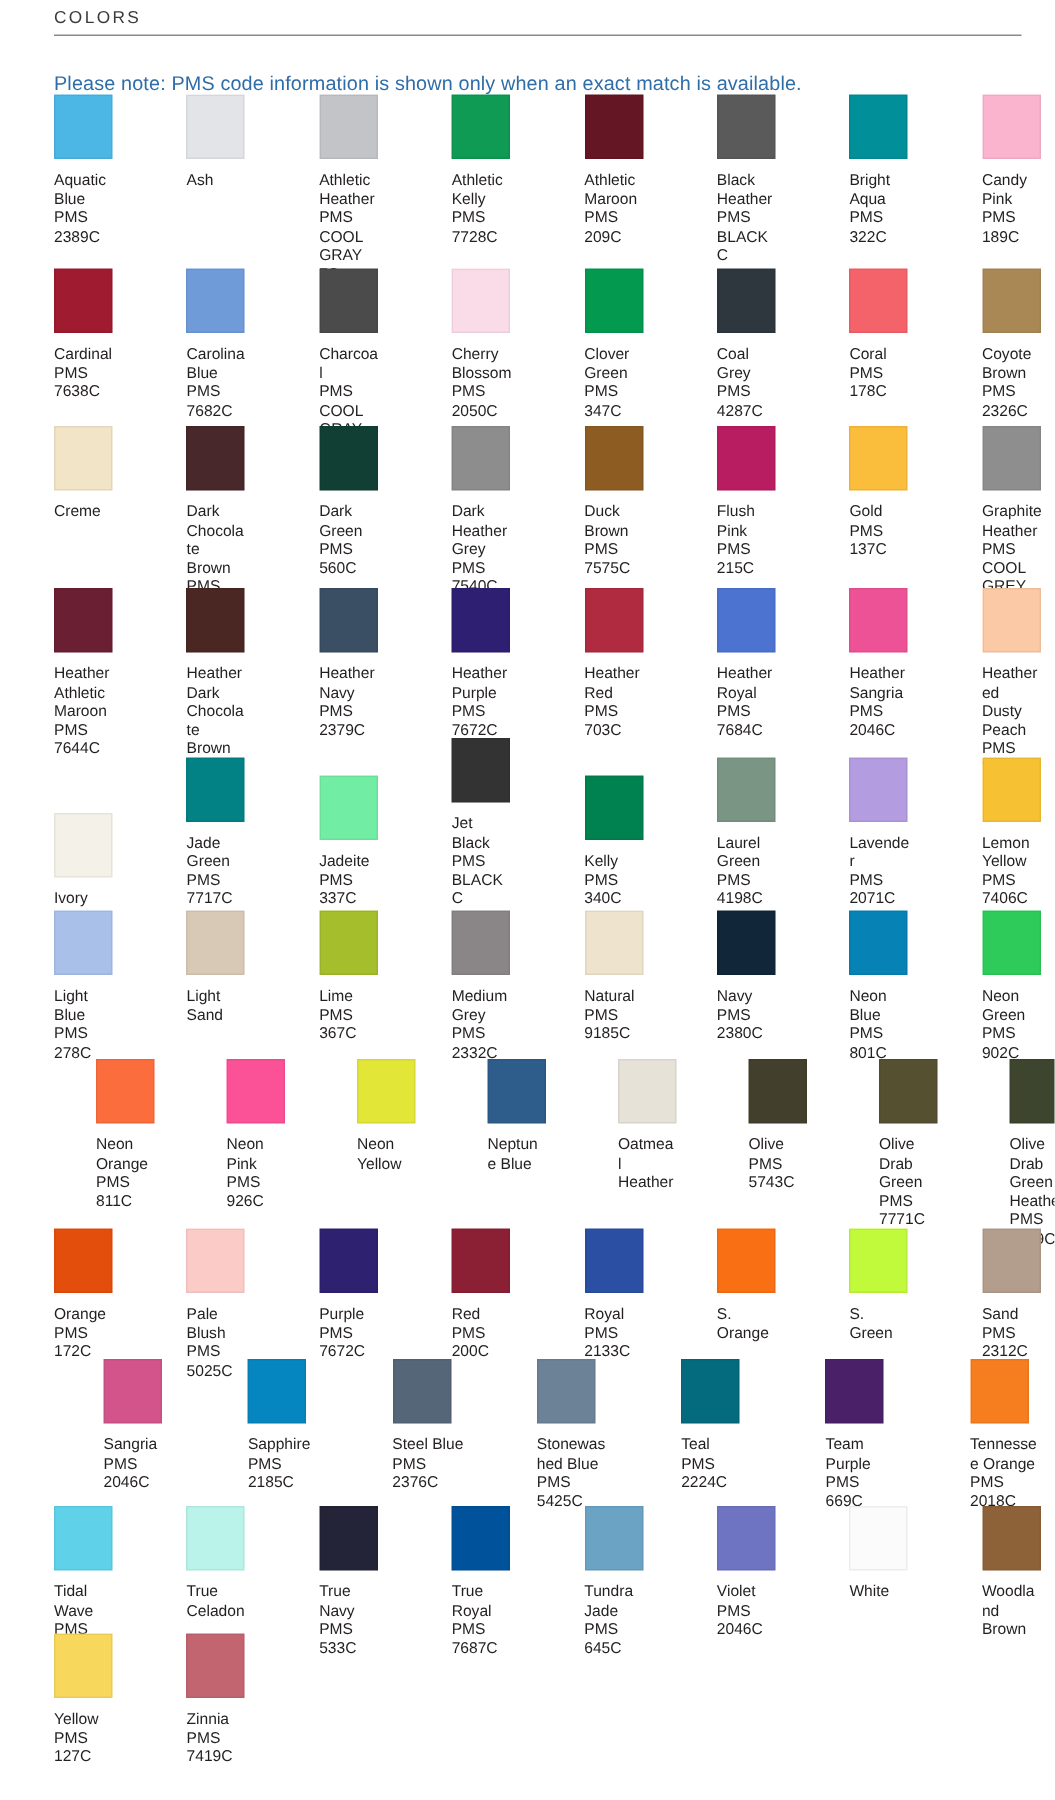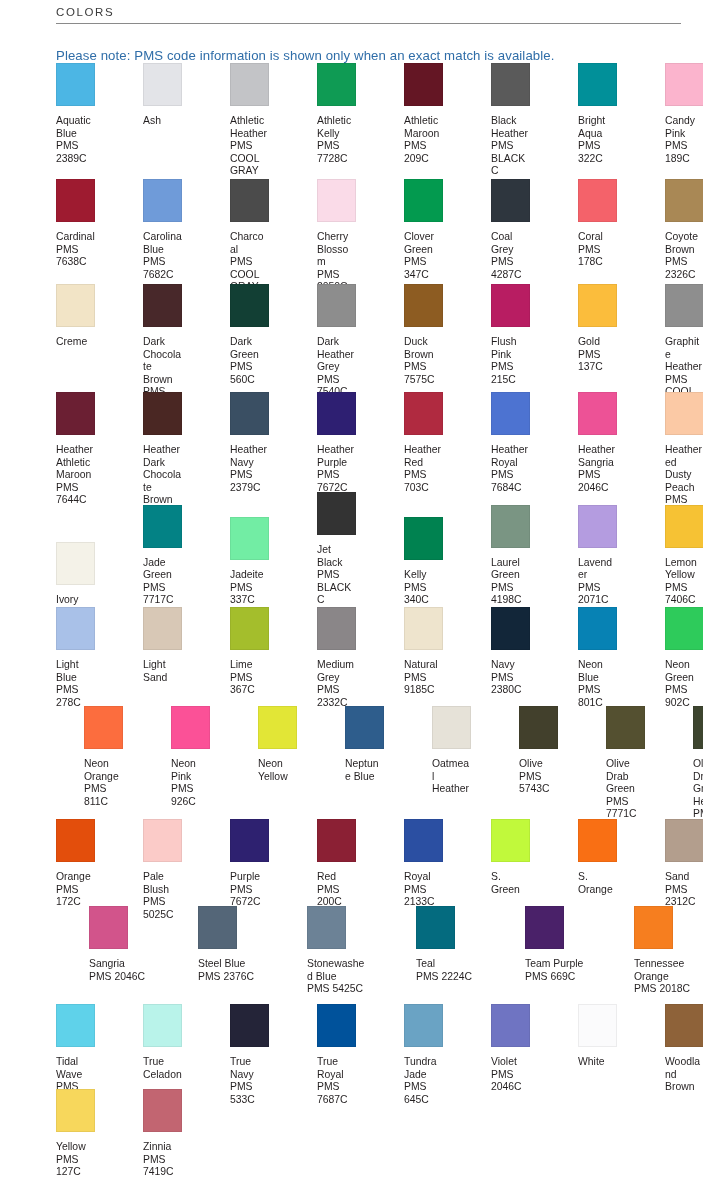--- a/index.html
+++ b/index.html
@@ -12,21 +12,20 @@
     height: 1200px;
     font-family: "Liberation Sans", sans-serif;
     color: #231f20;
     overflow: hidden;
   }
   .page {
     position: relative;
     width: 703px;
     height: 1120px;
     box-sizing: border-box;
-    padding-left: 20px;
   }
 
   
   .section-header {
     margin: 0;
     padding: 6px 0 5px 36px;
     font-size: 11.5px;
     letter-spacing: 1.6px;
     font-weight: normal;
     color: #3b3b3b;
@@ -404,38 +403,43 @@
           <span class="chip bordered" style="background: rgb(139, 32, 52);"></span>
           <div class="swatch-label">Red</div>
           <div class="swatch-pms">PMS 200C</div>
         </div>
         <div class="swatch-cell">
           <span class="chip bordered" style="background: rgb(43, 79, 162);"></span>
           <div class="swatch-label">Royal</div>
           <div class="swatch-pms">PMS 2133C</div>
         </div>
         <div class="swatch-cell">
+          <span class="chip bordered" style="background: rgb(249, 111, 20);"></span>
+          <div class="swatch-label">S. Orange</div>
+        </div>
+        <div class="swatch-cell">
           <span class="chip bordered" style="background: rgb(193, 249, 59);"></span>
           <div class="swatch-label">S. Green</div>
-        </div>
-        <div class="swatch-cell">
-          <span class="chip bordered" style="background: rgb(249, 111, 20);"></span>
-          <div class="swatch-label">S. Orange</div>
         </div>
         <div class="swatch-cell">
           <span class="chip bordered" style="background: rgb(179, 158, 141);"></span>
           <div class="swatch-label">Sand</div>
           <div class="swatch-pms">PMS 2312C</div>
         </div>
       </div>
       <div class="swatch-row" style="height: 98px; margin-left: 33px;">
         <div class="swatch-cell">
           <span class="chip bordered" style="background: rgb(210, 84, 139);"></span>
           <div class="swatch-label">Sangria</div>
           <div class="swatch-pms">PMS 2046C</div>
+        </div>
+        <div class="swatch-cell">
+          <span class="chip bordered" style="background: rgb(6, 134, 192);"></span>
+          <div class="swatch-label">Sapphire</div>
+          <div class="swatch-pms">PMS 2185C</div>
         </div>
         <div class="swatch-cell">
           <span class="chip bordered" style="background: rgb(84, 102, 120);"></span>
           <div class="swatch-label">Steel Blue</div>
           <div class="swatch-pms">PMS 2376C</div>
         </div>
         <div class="swatch-cell">
           <span class="chip bordered" style="background: rgb(108, 130, 150);"></span>
           <div class="swatch-label">Stonewashed Blue</div>
           <div class="swatch-pms">PMS 5425C</div>

